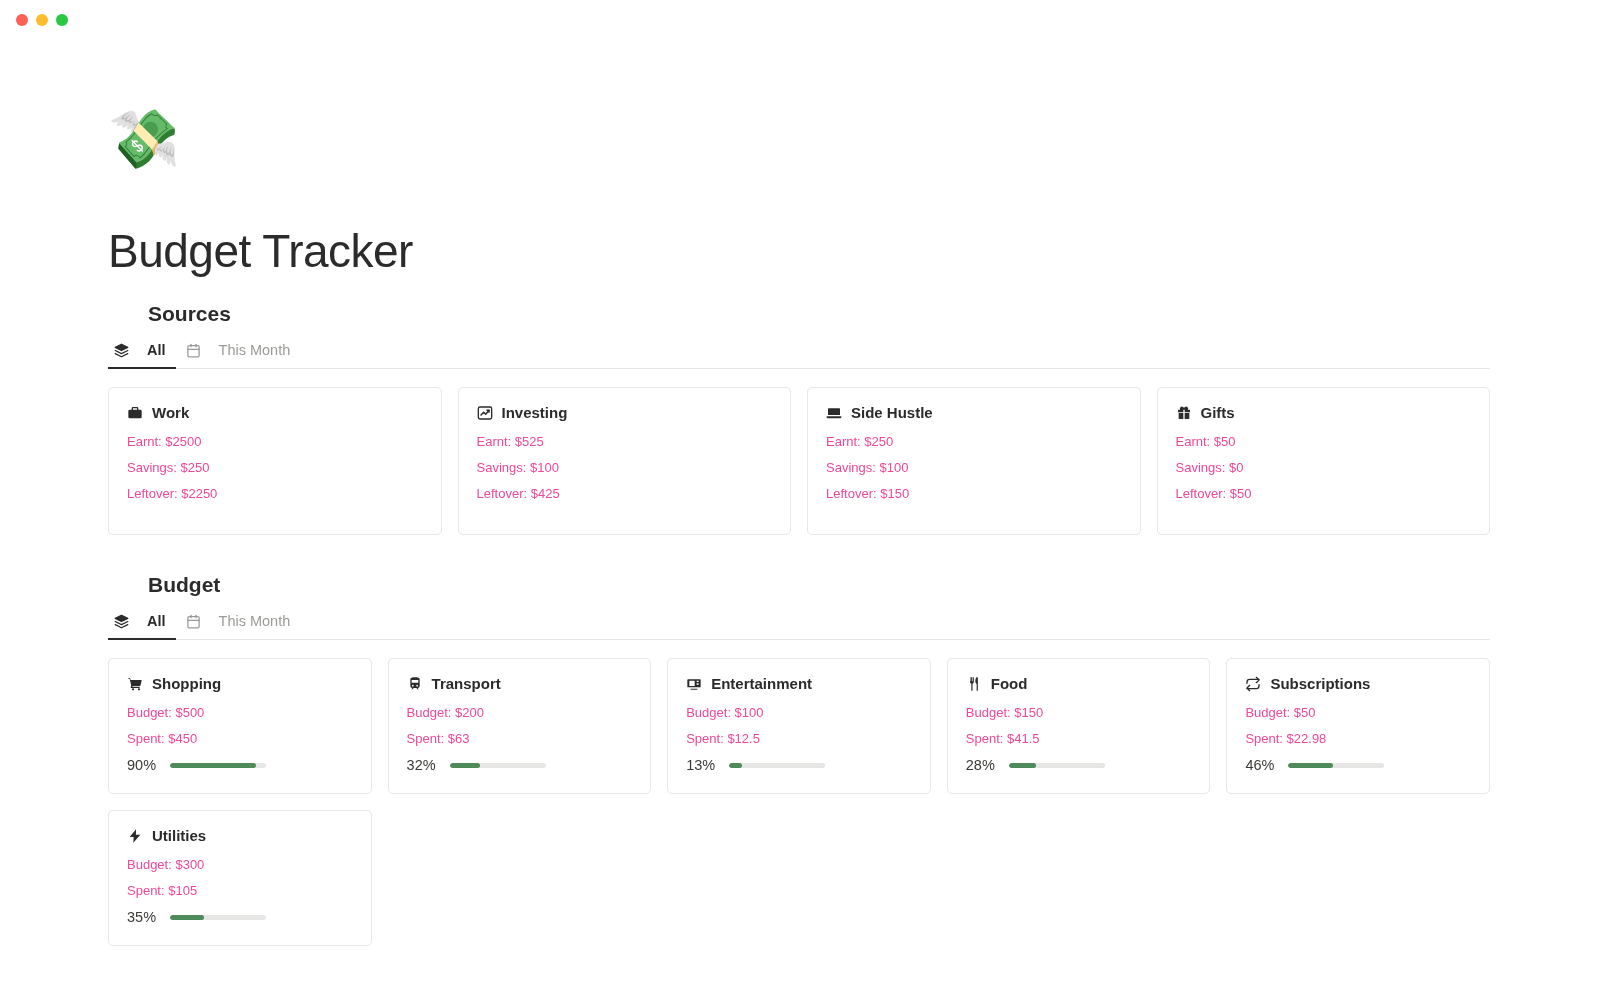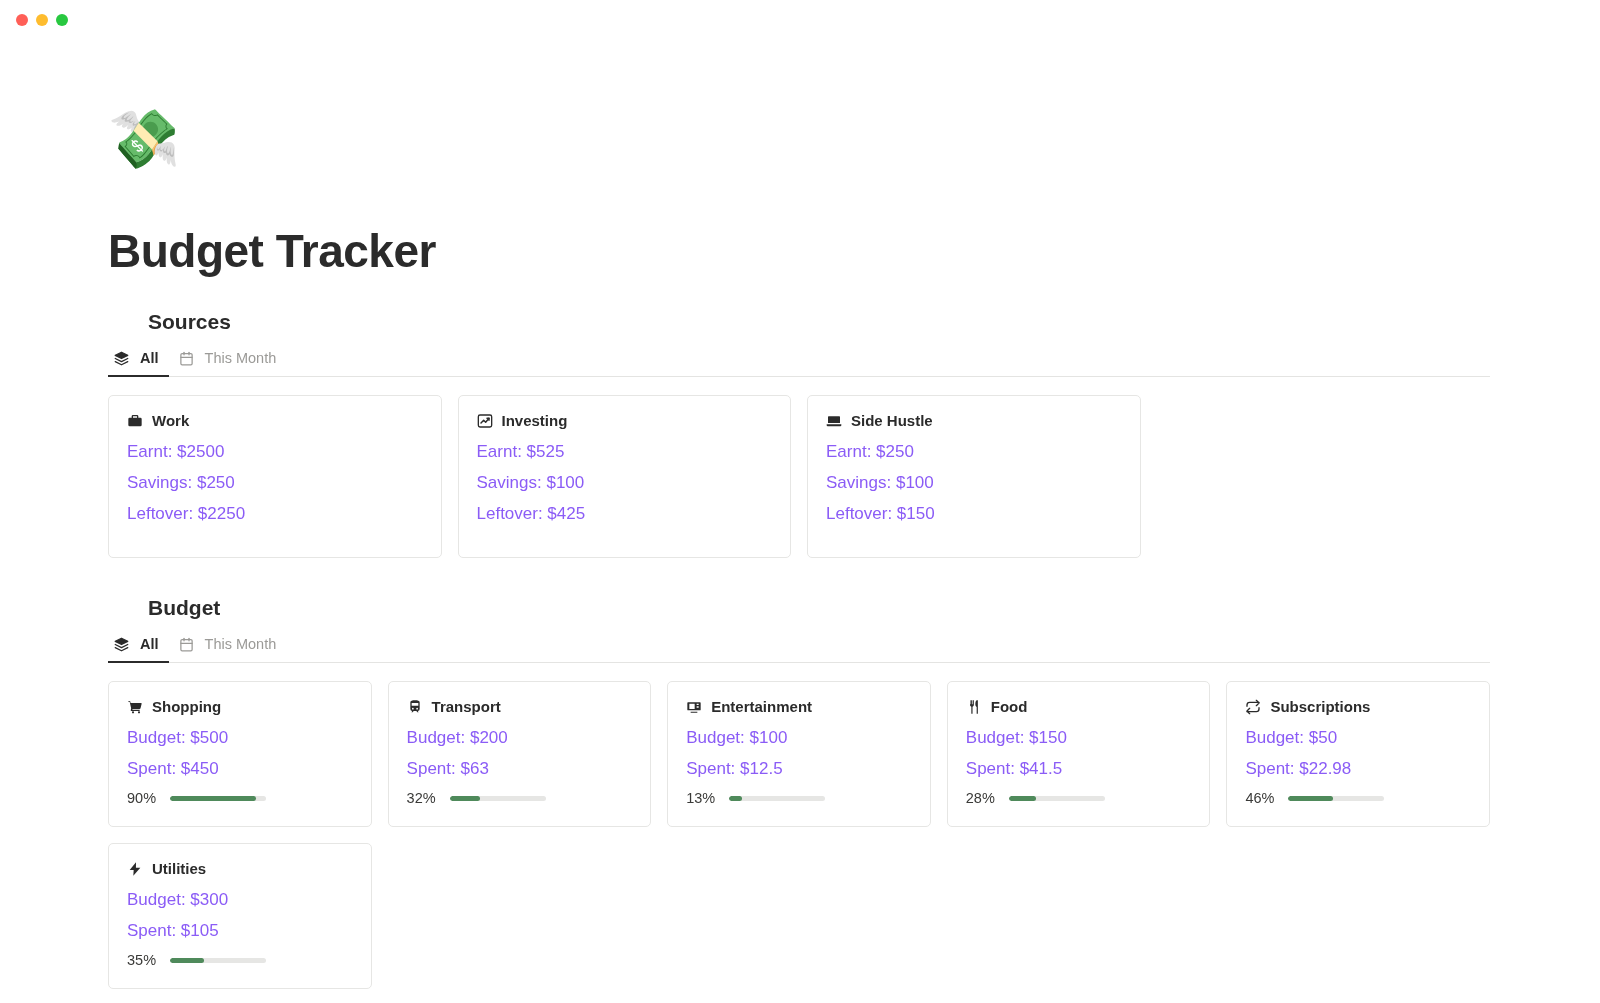--- a/index.html
+++ b/index.html
@@ -35,24 +35,24 @@
   .emoji-icon {
     font-size: 58px;
     line-height: 1;
     margin-bottom: 44px;
     display: block;
     height: 70px;
   }
 
   h1.page-title {
     font-size: 46px;
-    font-weight: bold;
+    font-weight: normal;
     letter-spacing: -0.5px;
     color: #2b2b2b;
-    margin-bottom: 32px;
+    margin-bottom: 24px;
   }
 
   h2.section-title {
     font-size: 21px;
     font-weight: bold;
     color: #2b2b2b;
     margin-bottom: 10px;
     margin-left: 40px;
   }
 
@@ -60,21 +60,21 @@
   .tabs {
     display: flex;
     gap: 4px;
     border-bottom: 1px solid #e4e4e2;
     margin-bottom: 18px;
     padding-left: 0;
   }
   .tab {
     display: flex;
     align-items: center;
-    gap: 11px;
+    gap: 18px;
     font-size: 14.5px;
     padding: 6px 10px 9px 6px;
     color: #9b9a97;
     cursor: pointer;
     margin-bottom: -1px;
     border-bottom: 2px solid transparent;
   }
   .tab.active {
     color: #2b2b2b;
     font-weight: 600;
@@ -101,22 +101,22 @@
     display: flex;
     align-items: center;
     gap: 9px;
     font-size: 15px;
     font-weight: bold;
     color: #2b2b2b;
     margin-bottom: 13px;
   }
   .card-head svg { display: block; flex: none; }
   .card-line {
-    font-size: 17px;
-    color: #8b5cf6;
+    font-size: 13px;
+    color: #ec4899;
     margin-bottom: 11px;
     white-space: nowrap;
   }
   .card-line:last-child { margin-bottom: 13px; }
 
   .progress-row {
     display: flex;
     align-items: center;
     gap: 11px;
     font-size: 14.5px;
@@ -220,20 +220,33 @@
             <path d="M4 5h16a1 1 0 0 1 1 1v9H3V6a1 1 0 0 1 1-1zm-3 12h22v1.5a1.5 1.5 0 0 1-1.5 1.5h-19A1.5 1.5 0 0 1 1 18.5V17z"></path>
           </svg>
         </span>
         <span>Side Hustle</span>
       </div>
       <div class="card-line">Earnt: $250</div>
       <div class="card-line">Savings: $100</div>
       <div class="card-line">Leftover: $150</div>
     </div>
 
+    <div class="card">
+      <div class="card-head">
+        <span>
+          <svg width="16" height="16" viewBox="0 0 24 24" fill="#2b2b2b">
+            <path d="M20 7h-2.2a3 3 0 0 0-4.3-4L12 4.3 10.5 3a3 3 0 0 0-4.3 4H4a1 1 0 0 0-1 1v3h8V7h2v4h8V8a1 1 0 0 0-1-1zM4 12v8a1 1 0 0 0 1 1h6v-9H4zm9 9h6a1 1 0 0 0 1-1v-8h-7v9z"></path>
+          </svg>
+        </span>
+        <span>Gifts</span>
+      </div>
+      <div class="card-line">Earnt: $50</div>
+      <div class="card-line">Savings: $0</div>
+      <div class="card-line">Leftover: $50</div>
+    </div>
 
   </div>
 
   <h2 class="section-title">Budget</h2>
 
   <div class="tabs">
     <div class="tab active">
       <span>
         <svg width="15" height="15" viewBox="0 0 24 24" fill="none" stroke="#2b2b2b" stroke-width="2" stroke-linecap="round" stroke-linejoin="round">
           <polygon points="12 2 2 7 12 12 22 7 12 2" fill="#2b2b2b"></polygon>

